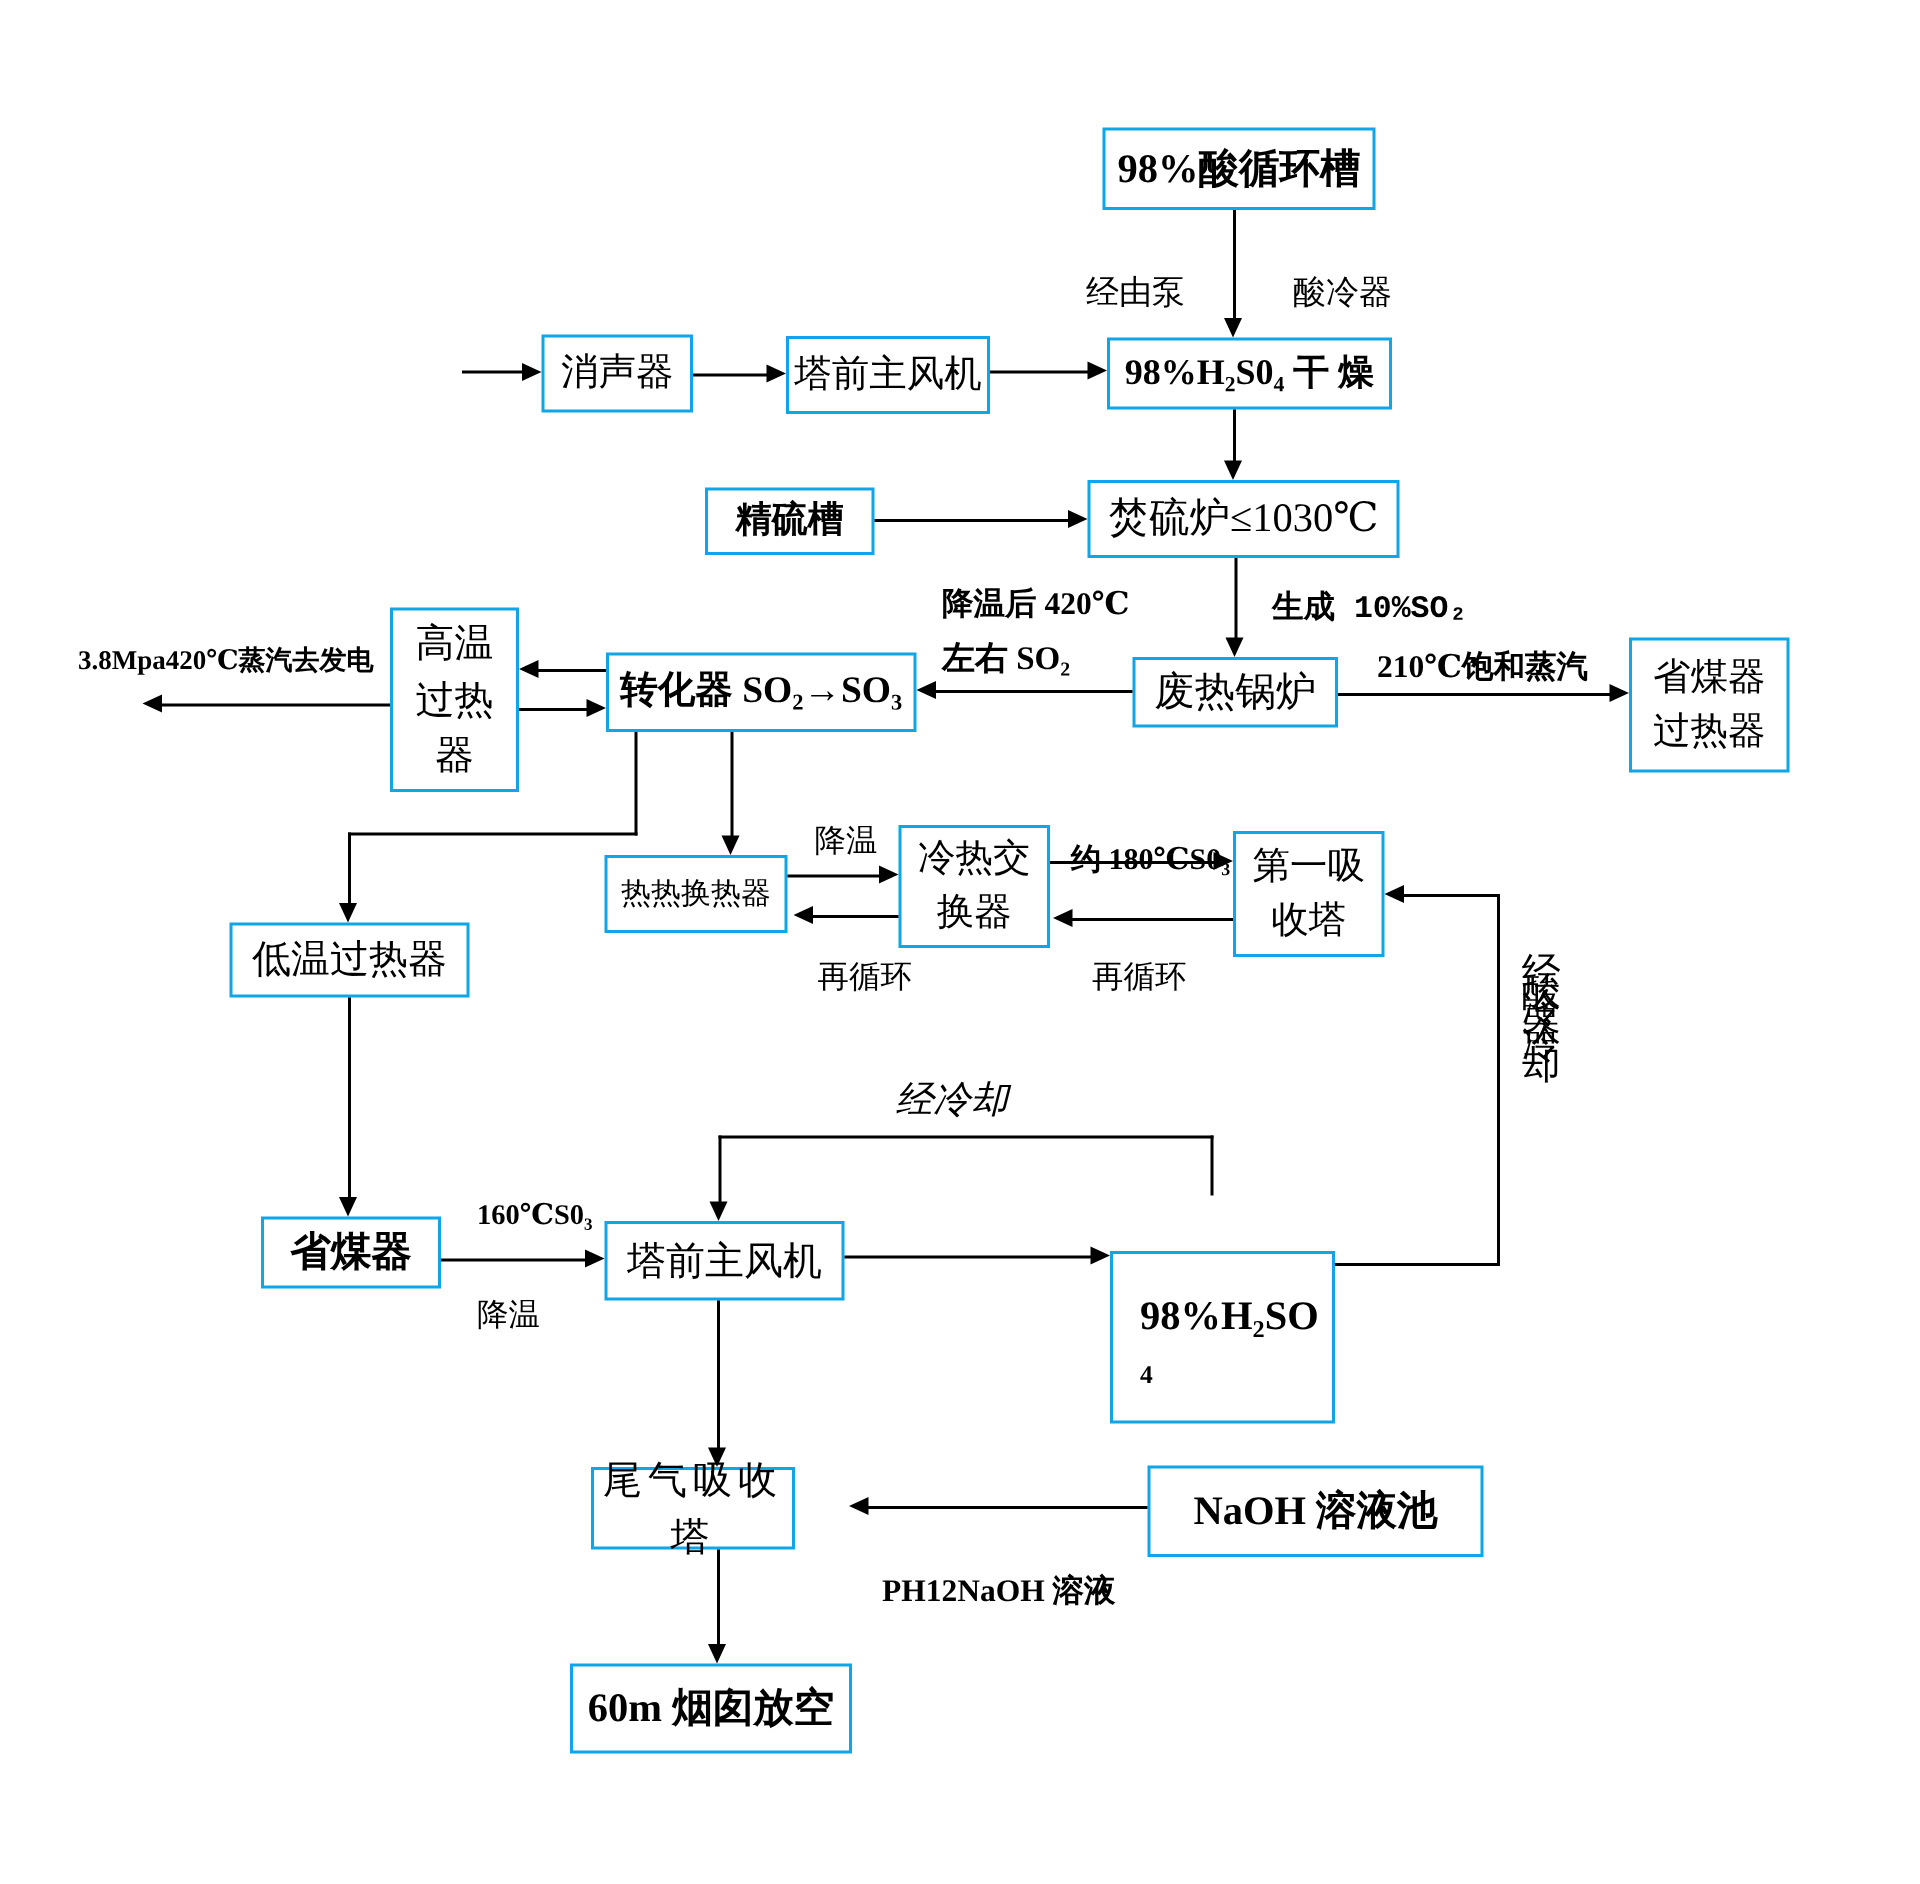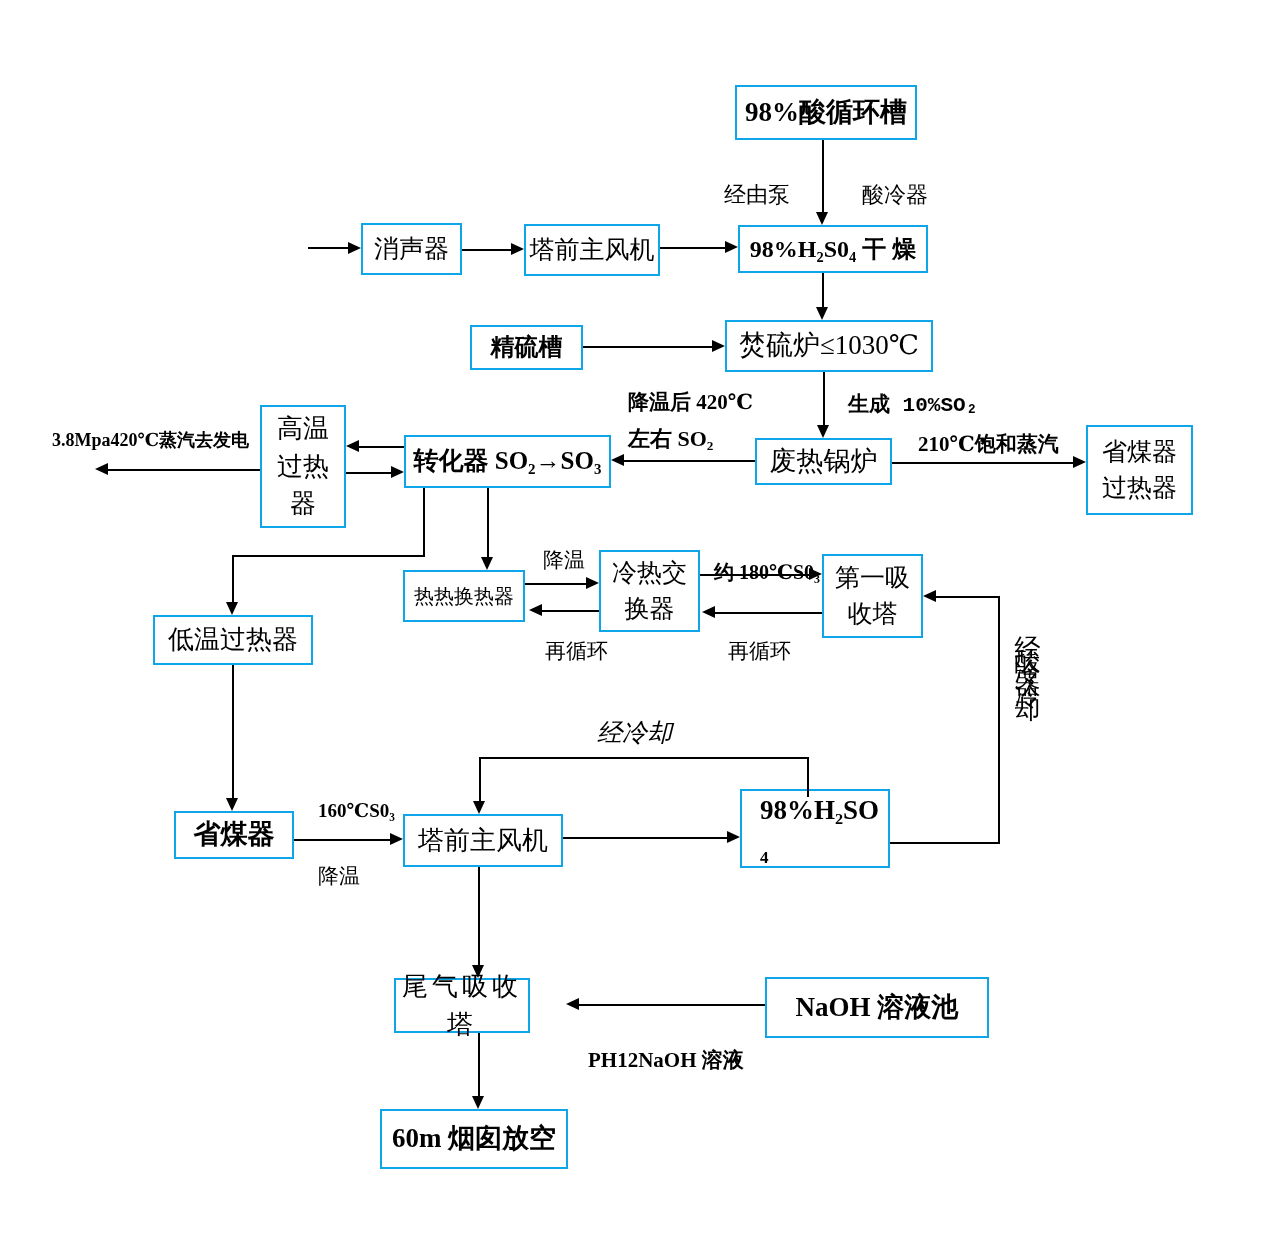--- a/index.html
+++ b/index.html
@@ -97,21 +97,21 @@
     </div>
 
   <div class="node bold" style="left:174px;top:811px;width:120px;height:48px;font-size:27px;">
       <span>省煤器</span>
     </div>
 
   <div class="node" style="left:403px;top:814px;width:160px;height:53px;font-size:26px;">
       <span>塔前主风机</span>
     </div>
 
-  <div class="node bold h2so4-box" style="left:740px;top:789px;width:150px;height:79px;font-size:27px;justify-content:space-between;">
+  <div class="node bold h2so4-box" style="left:740px;top:834px;width:150px;height:115px;font-size:27px;">
     <span>98%H₂SO</span>
     <span class="sub4">4</span>
   </div>
 
   <div class="node" style="left:394px;top:978px;width:136px;height:55px;font-size:26px;letter-spacing:4px;">
       <span>尾气吸收塔</span>
     </div>
 
   <div class="node bold" style="left:765px;top:977px;width:224px;height:61px;font-size:27px;">
       <span>NaOH 溶液池</span>

